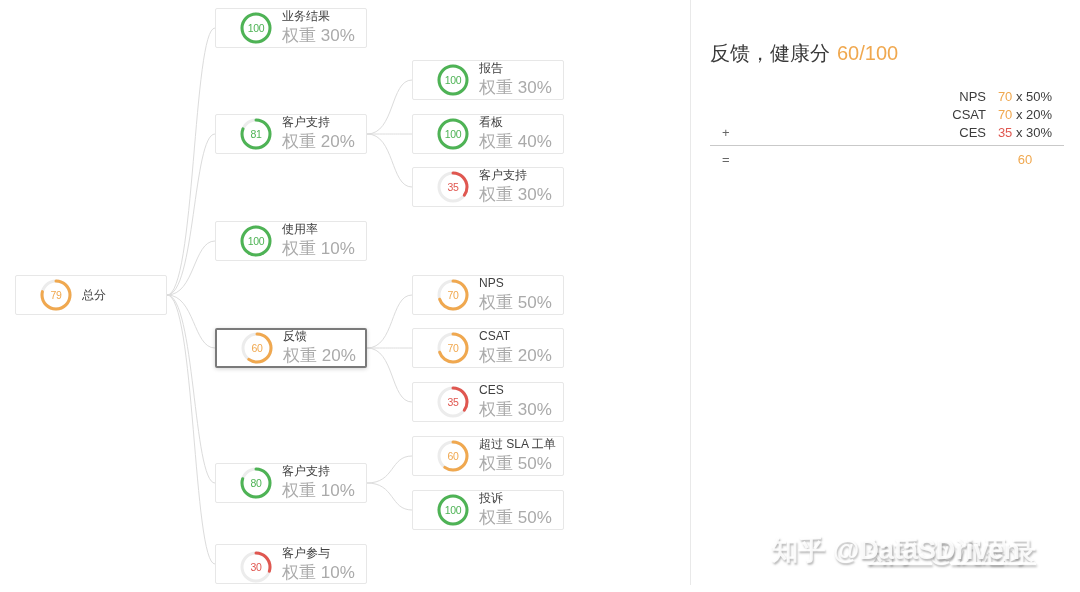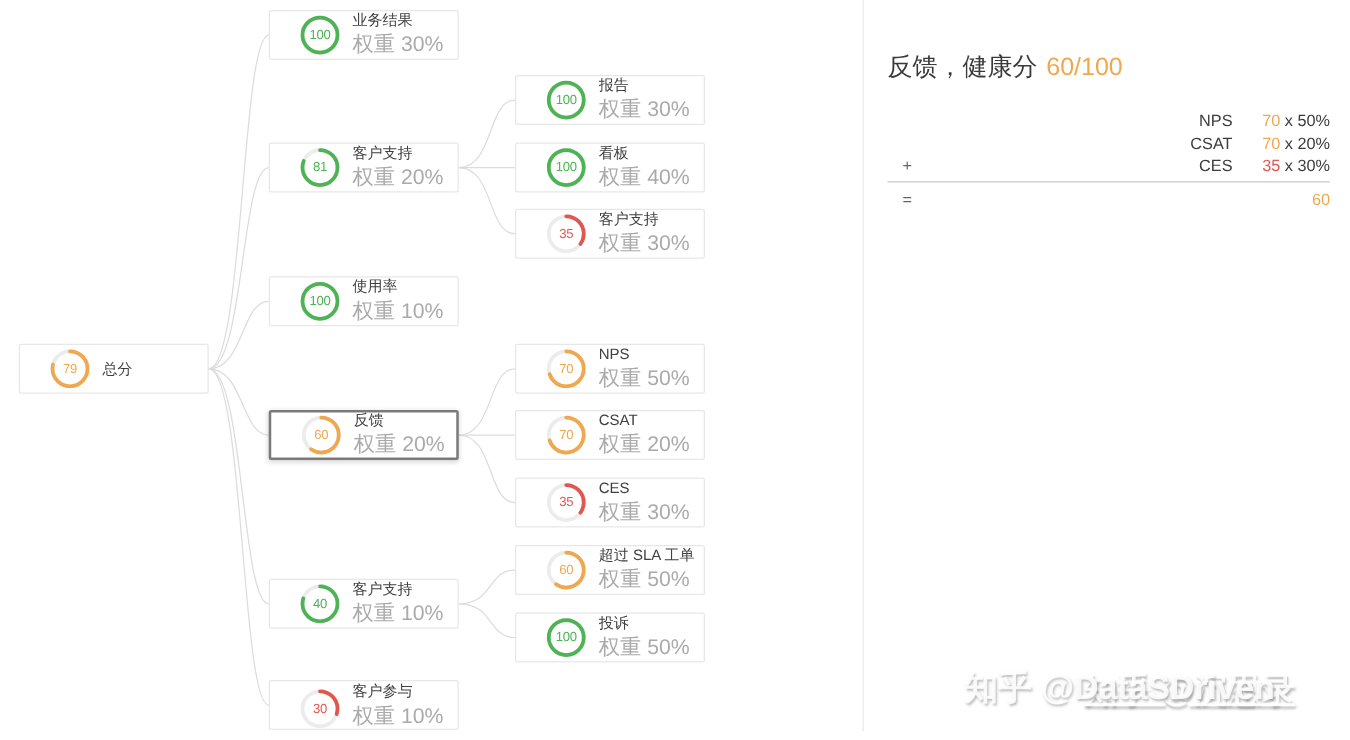--- a/index.html
+++ b/index.html
@@ -28,21 +28,21 @@
   .node-weight{font-size:17px;color:#aaaaaa;margin-top:1px;white-space:nowrap;}
   
   .divider{position:absolute;left:690px;top:0;width:1px;height:585px;background:#e9e9e9;}
   .panel{position:absolute;left:710px;top:0;width:354px;height:592px;}
   .panel-title{position:absolute;left:0;top:40px;font-size:20px;color:#3a3a3a;white-space:nowrap;}
   .panel-title .title-score{margin-left:7px;}
   .formula{position:absolute;left:0;top:87px;width:354px;font-size:13px;color:#3c3c3c;}
   .f-row{position:relative;height:18px;display:flex;align-items:center;justify-content:flex-end;}
   .f-op{position:absolute;left:12px;color:#666;}
   .f-label{text-align:right;}
-  .f-value{width:78px;text-align:right;}
+  .f-value{width:78px;text-align:center;}
   .f-rule{border:0;border-top:1px solid #c9c9c9;margin:4px 0 4px 0;width:354px;}
   .f-result-row{position:relative;height:18px;display:flex;align-items:center;justify-content:flex-end;}
   
   .watermark{
     position:absolute;right:18px;bottom:16px;width:320px;height:46px;pointer-events:none;
   }
   .wm{
     position:absolute;white-space:nowrap;font-size:27px;font-weight:bold;
     color:rgba(255,255,255,.88);
     text-shadow:1px 2px 2px rgba(130,130,130,.55), -1px -1px 1px rgba(255,255,255,.8);
@@ -137,21 +137,21 @@
       <div class="node-name">反馈</div>
       <div class="node-weight">权重 20%</div>
     </span>
   </div>
       <div class="node" style="left: 215px; top: 463px;">
     <span class="ringwrap">
       <svg viewBox="0 0 32 32">
         <circle class="track" cx="16" cy="16" r="14" fill="none" stroke-width="3" stroke="#ececec"></circle>
         <circle class="arc" cx="16" cy="16" r="14" fill="none" stroke-width="3" pathLength="100" stroke-linecap="round" transform="rotate(-90 16 16)" stroke="#4eb355" stroke-dasharray="80 100"></circle>
       </svg>
-      <span class="score-num" style="color: rgb(78, 179, 85);">40</span>
+      <span class="score-num" style="color: rgb(78, 179, 85);">80</span>
     </span>
     <span class="labels">
       <div class="node-name">客户支持</div>
       <div class="node-weight">权重 10%</div>
     </span>
   </div>
       <div class="node" style="left: 215px; top: 544px; align-items: flex-end;">
     <span class="ringwrap">
       <svg viewBox="0 0 32 32">
         <circle class="track" cx="16" cy="16" r="14" fill="none" stroke-width="3" stroke="#ececec"></circle>

